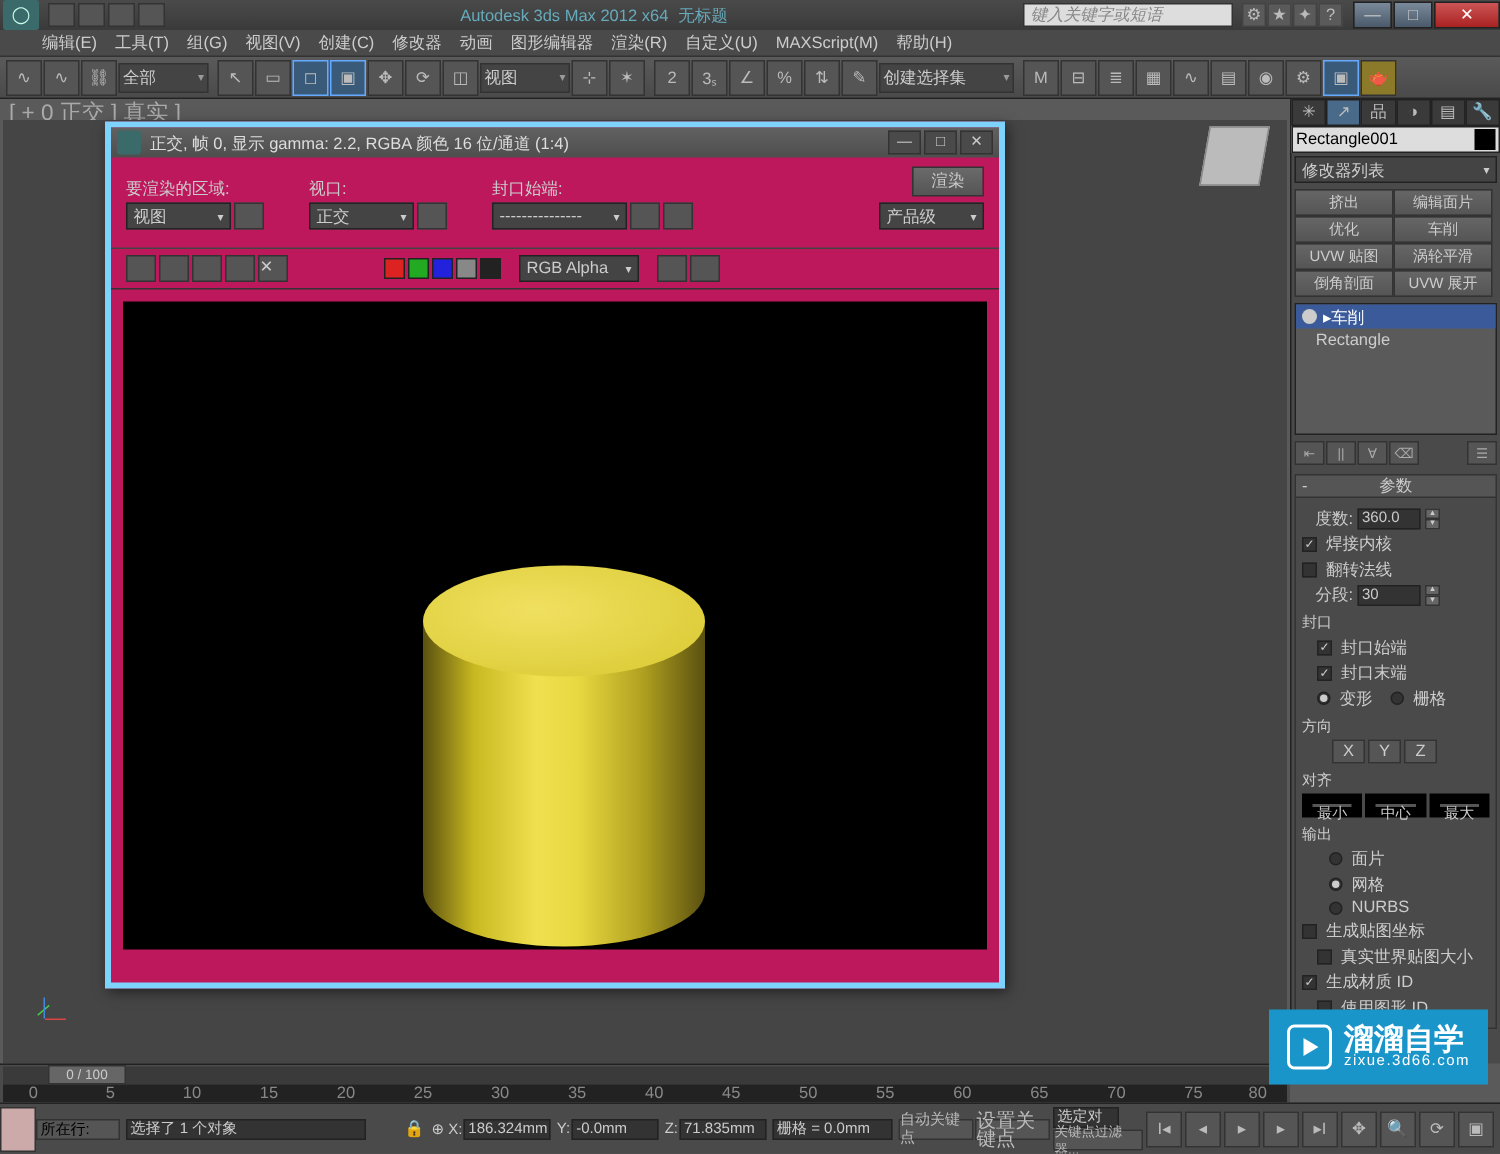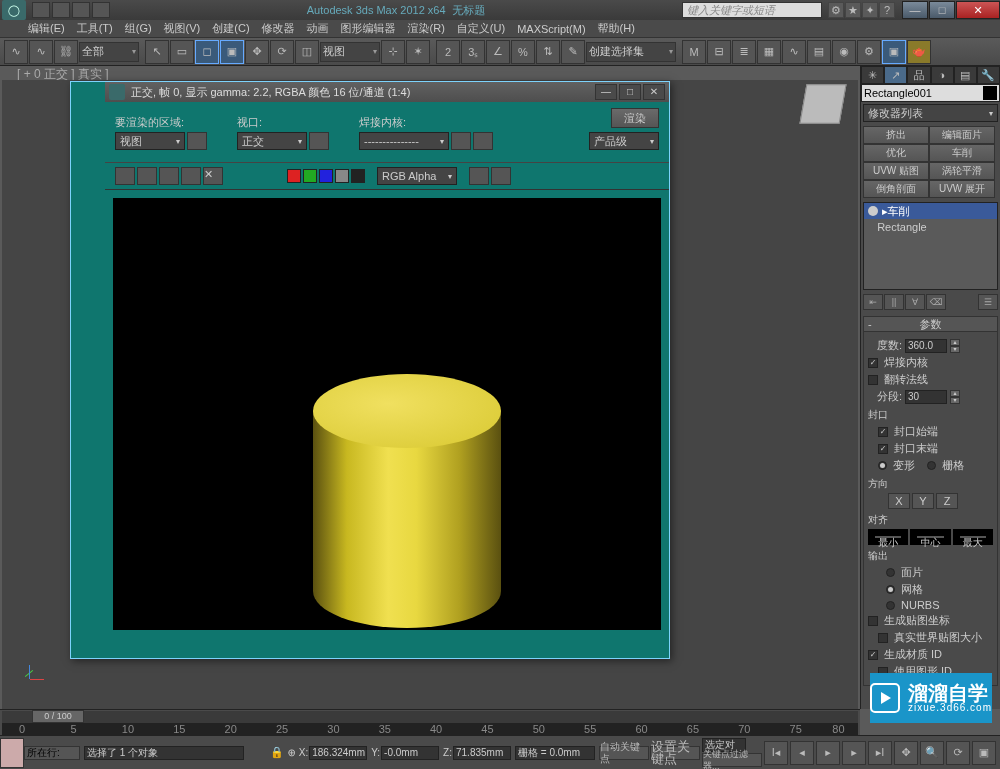--- a/index.html
+++ b/index.html
@@ -29,25 +29,25 @@
 .tbtn { width: 24px; height: 24px; background: #555; border: 1px solid #333; display: flex; align-items: center; justify-content: center; color: #bbb; }
 .tbtn.active { background: #3a5a7a; border-color: #6af; }
 .tbtn.yellow { background: #8a7a2a; }
 .tsep { width: 4px; }
 .tdrop { width: 60px; height: 20px; background: #444; border: 1px solid #333; color: #ccc; padding: 0 2px; display: flex; align-items: center; justify-content: space-between; }
 .tdrop::after { content: "▾"; font-size: 8px; color: #999; }
 .tdrop.wide { width: 90px; }
 
 
 .workspace { position: absolute; top: 66px; left: 0; right: 140px; bottom: 60px; background: #5a5a5a; }
-.viewport-label { position: absolute; top: 0; left: 17px; color: #aaa; font-size: 12px; }
+.viewport-label { position: absolute; top: 0; left: 6px; color: #aaa; font-size: 15px; }
 .viewport-dark { position: absolute; top: 14px; left: 2px; right: 2px; bottom: 0; background: #454545; }
 
 
-.render-window { position: absolute; top: 81px; left: 70px; width: 600px; height: 578px; background: #0f766e; border: 1px solid #7dd3fc; box-shadow: 2px 2px 8px rgba(0,0,0,0.5); padding-left: 34px; }
+.render-window { position: absolute; top: 81px; left: 70px; width: 600px; height: 578px; background: #be185d; border: 4px solid #7dd3fc; box-shadow: 2px 2px 8px rgba(0,0,0,0.5); }
 .rw-title { height: 20px; background: linear-gradient(#616161,#4e4e4e); display: flex; align-items: center; padding: 0 4px; }
 .rw-title .ico { width: 16px; height: 16px; background: #3a6a6a; border-radius: 2px; margin-right: 6px; }
 .rw-title .txt { flex: 1; color: #ddd; font-size: 11px; }
 .rw-title .wbtn { width: 22px; height: 16px; background: #4a4a4a; border: 1px solid #333; margin-left: 2px; text-align: center; line-height: 14px; color: #ccc; font-size: 10px; }
 .rw-controls { padding: 6px 10px; border-bottom: 1px solid #444; }
 .rw-row { display: flex; align-items: flex-end; gap: 8px; margin-bottom: 6px; }
 .rw-group { display: flex; flex-direction: column; gap: 2px; }
 .rw-label { color: #ccc; font-size: 11px; }
 .rw-select { height: 18px; background: #444; border: 1px solid #222; color: #ccc; padding: 0 4px; display: flex; align-items: center; justify-content: space-between; }
 .rw-select::after { content: "▾"; font-size: 8px; }
@@ -120,21 +120,21 @@
 .viewcube { position: absolute; top: 80px; right: 150px; width: 54px; height: 54px; }
 .cube { width: 40px; height: 40px; margin: 4px auto; background: #bbb; border: 1px solid #888; transform: rotate(5deg) skew(-5deg,-5deg); }
 
 
 .axis { position: absolute; left: 16px; bottom: 76px; width: 30px; height: 30px; }
 .axis .x { position: absolute; left: 14px; top: 16px; width: 14px; height: 1px; background: #d44; }
 .axis .y { position: absolute; left: 8px; top: 10px; width: 10px; height: 1px; background: #4c4; transform: rotate(-40deg); }
 .axis .z { position: absolute; left: 13px; top: 2px; width: 1px; height: 14px; background: #48d; }
 
 
-.watermark { position: absolute; right: 8px; bottom: 46px; background: #1a95c9; color: #fff; padding: 4px 0; display: flex; align-items: center; gap: 8px; height: 50px; }
+.watermark { position: absolute; right: 8px; bottom: 46px; background: #1a95c9; color: #fff; padding: 4px 12px; display: flex; align-items: center; gap: 8px; height: 50px; }
 .watermark .play { width: 30px; height: 30px; border: 2px solid #fff; border-radius: 5px; position: relative; }
 .watermark .play::after { content: ""; position: absolute; left: 9px; top: 7px; border-left: 10px solid #fff; border-top: 6px solid transparent; border-bottom: 6px solid transparent; }
 .watermark .txt { display: flex; flex-direction: column; line-height: 1; }
 .watermark .txt .big { font-size: 20px; font-weight: bold; }
 .watermark .txt .small { font-size: 10px; letter-spacing: 1px; }
 </style>
 </head>
 <body>
 
 <div class="titlebar">
@@ -246,21 +246,21 @@
         </div>
       </div>
       <div class="rw-group" style="margin-left:22px">
         <div class="rw-label">视口:</div>
         <div style="display:flex;gap:2px">
           <div class="rw-select" style="width:70px">正交</div>
           <div class="rw-smbtn"></div>
         </div>
       </div>
       <div class="rw-group" style="margin-left:22px">
-        <div class="rw-label">焊接内核:</div>
+        <div class="rw-label">封口始端:</div>
         <div style="display:flex;gap:2px">
           <div class="rw-select" style="width:90px">---------------</div>
           <div class="rw-smbtn"></div>
           <div class="rw-smbtn"></div>
         </div>
       </div>
       <div style="flex:1"></div>
       <div style="display:flex;flex-direction:column;align-items:flex-end;gap:4px">
         <div class="rw-bigbtn">渲染</div>
         <div class="rw-select" style="width:70px">产品级</div>

